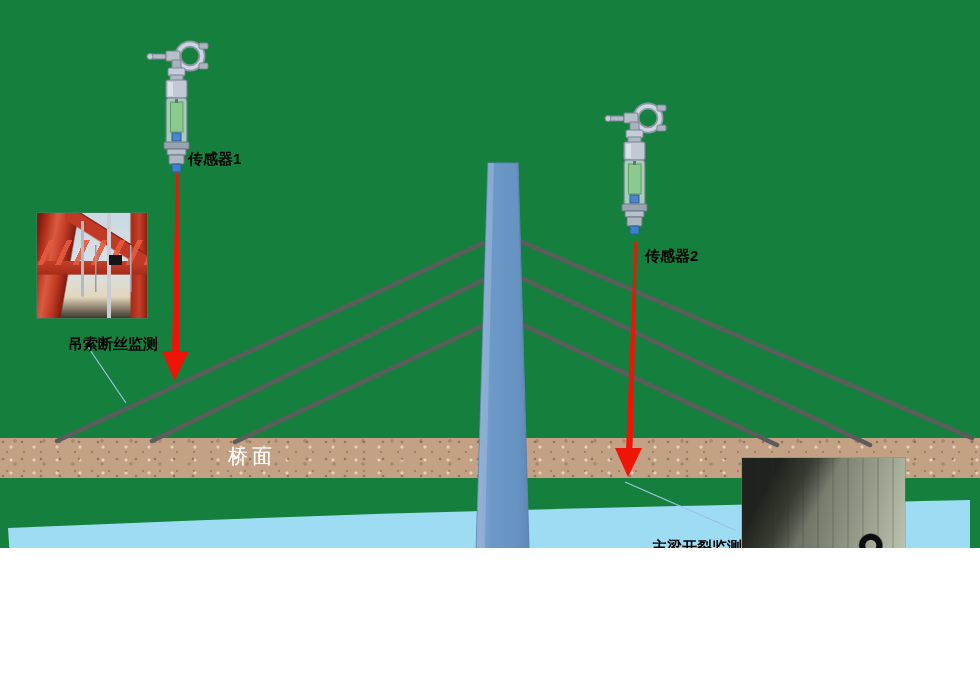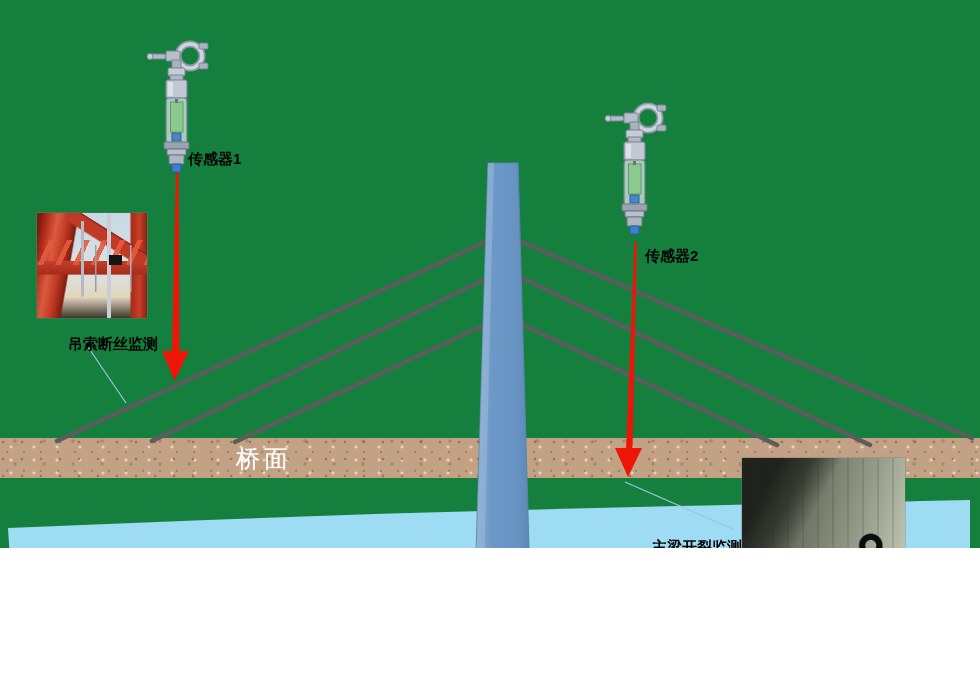--- a/index.html
+++ b/index.html
@@ -17,22 +17,22 @@
     background-color:var(--deck);
     background-image:
       radial-gradient(circle at 3px 4px, rgba(115,84,58,.55) 1px, transparent 1.7px),
       radial-gradient(circle at 11px 9px, rgba(236,218,194,.85) 1.2px, transparent 1.9px),
       radial-gradient(circle at 7px 14px, rgba(115,84,58,.42) 1px, transparent 1.6px),
       radial-gradient(circle at 15px 3px, rgba(150,113,80,.5) 1.4px, transparent 2.1px),
       radial-gradient(circle at 19px 11px, rgba(226,203,175,.7) 1px, transparent 1.6px);
     background-size:19px 17px,23px 13px,17px 19px,29px 23px,13px 11px;
   }
   .deck-label{
-    position:absolute;left:236px;top:443px;z-index:5;
-    font-family:"Liberation Serif", serif;font-size:24px;color:var(--deck-label);
+    position:absolute;left:228px;top:443px;z-index:5;
+    font-family:"Liberation Serif", serif;font-size:20px;color:var(--deck-label);
     letter-spacing:4px;text-shadow:0 0 1px rgba(255,255,255,.6);
   }
 
   
   svg.scene{position:absolute;left:0;top:0;z-index:2;}
   .water-shape{fill:var(--water);}
   .cable-line{stroke:var(--cable);stroke-width:4.5;stroke-linecap:round;}
   .pylon-shape{fill:url(#pylonGrad);stroke:var(--tower-edge);stroke-width:1.2;}
   .leader-line{stroke:var(--leader);stroke-width:1.2;fill:none;}
   .arrow-part{fill:var(--arrow);}

